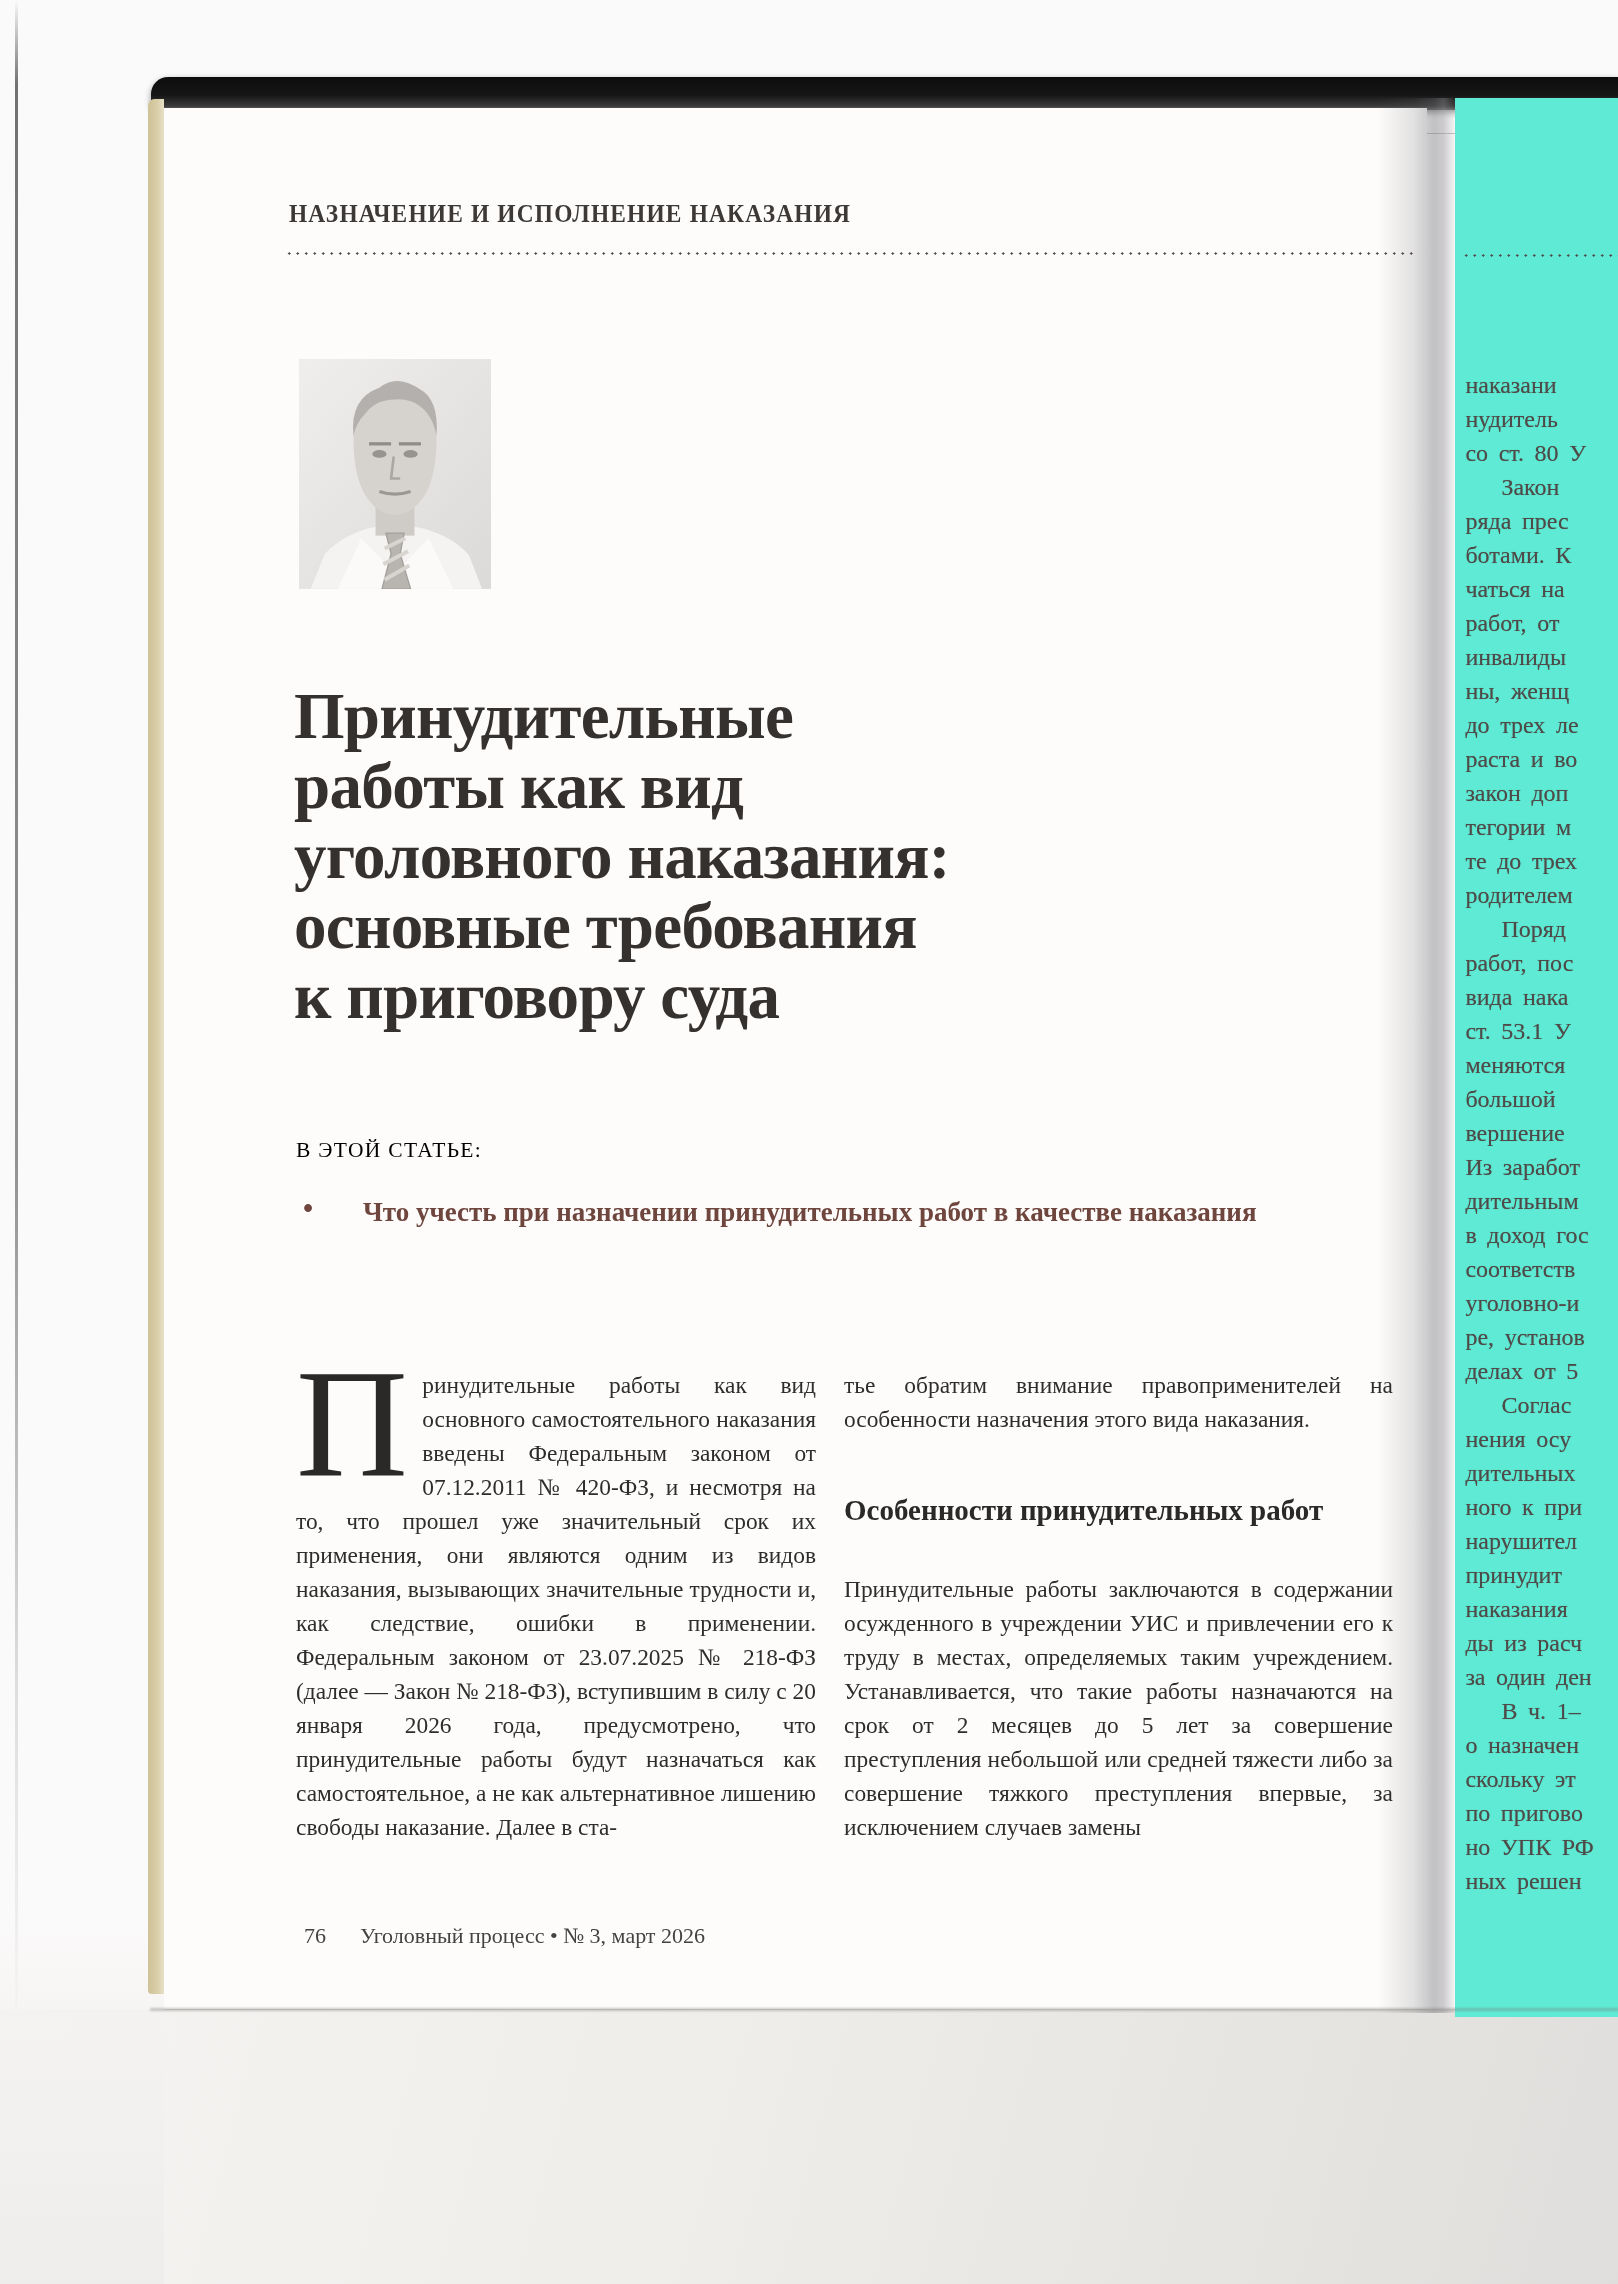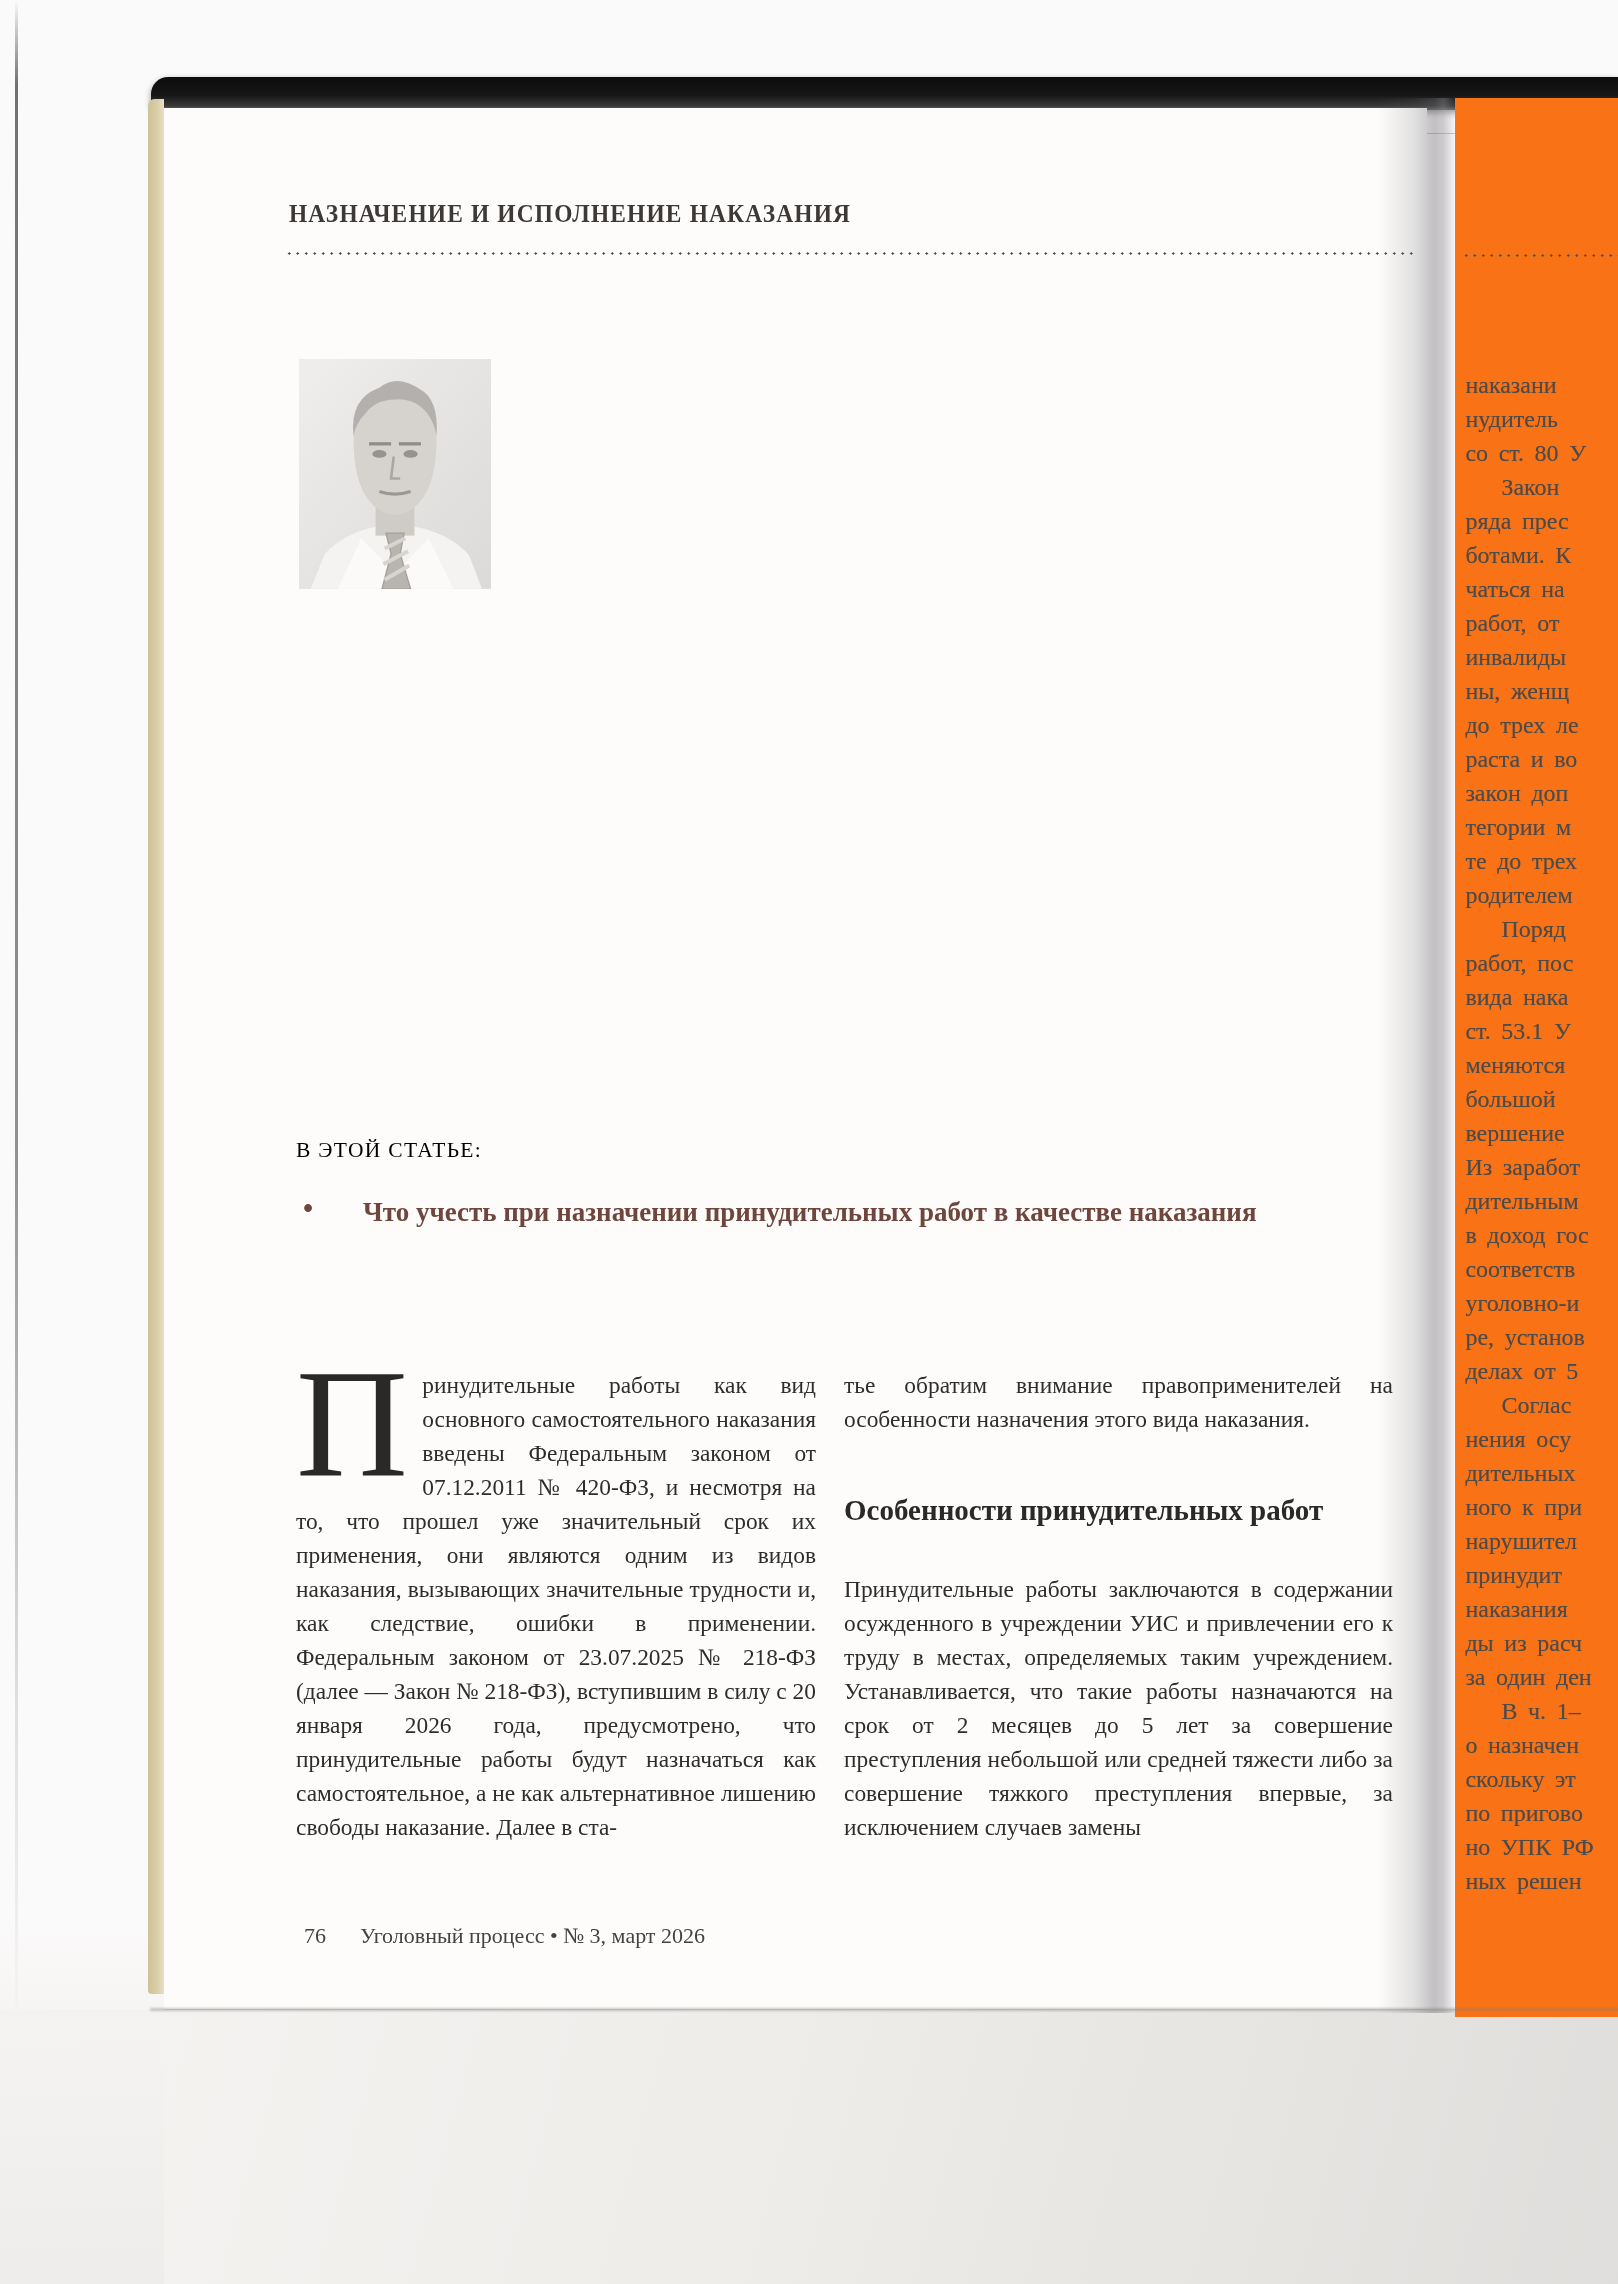--- a/index.html
+++ b/index.html
@@ -47,21 +47,21 @@
     background:linear-gradient(to right,rgba(90,88,92,0) 0%,rgba(90,88,92,.16) 45%,rgba(100,98,104,.38) 72%,rgba(140,138,144,.42) 84%,rgba(140,138,144,0) 100%);
     pointer-events:none;
   }
   .page-bottom-shadow{
     position:absolute;left:150px;top:2008px;width:1469px;height:3.3px;
     background:rgba(125,122,120,.4);filter:blur(0.8px);
   }
   
   .page-next{
     position:absolute;left:1455px;top:98px;width:163px;height:1919px;
-    background:#f97316;overflow:hidden;
+    background:#5eead4;overflow:hidden;
   }
   
   .section-header{
     position:absolute;left:125px;top:91px;
     font-size:26px;font-weight:bold;color:#3d3937;letter-spacing:1.3px;
     transform:scaleX(.9);transform-origin:left center;white-space:nowrap;
   }
   .dotted-rule{
     position:absolute;height:3.3px;
     background-image:radial-gradient(circle,#524f4d 1.2px,rgba(0,0,0,0) 1.4px);
@@ -168,20 +168,25 @@
       <path d="M146 150 L142 184 L156 184" fill="none" stroke="#aaa7a3" stroke-width="4"></path>
       <path d="M124 204 Q148 212 172 204" fill="none" stroke="#9b9894" stroke-width="5"></path>
 
       <path d="M134 268 L162 268 L156 300 L172 354 L128 354 L142 300 Z" fill="#b8b5b1"></path>
       <path d="M134 268 L162 268 L156 300 L172 354 L128 354 L142 300 Z" fill="none" stroke="#a3a09c" stroke-width="2"></path>
       <path d="M132 292 L164 276 M130 316 L168 296 M132 340 L170 318" stroke="#d8d5d1" stroke-width="6"></path>
     </svg>
   </div>
 
 
+  <h1 class="article-title" style="margin:0;">Принудительные
+работы как вид
+уголовного наказания:
+основные требования
+к приговору суда</h1>
 
   <div class="ita-label">В ЭТОЙ СТАТЬЕ:</div>
 
   <div class="ita-bullet-marker">•</div>
   <div class="ita-bullet-text">Что учесть при назначении принудительных работ в качестве наказания</div>
 
   <p class="col col-left" style="margin:0;">
     <span class="dropcap">П</span><span>ринудительные работы как вид основного самостоятельного наказания введены Федеральным законом от 07.12.2011 № 420-ФЗ, и несмотря на то, что прошел уже значительный срок их применения, они являются одним из видов наказания, вызывающих значительные трудности и, как следствие, ошибки в применении. Федеральным законом от 23.07.2025 № 218-ФЗ (далее — Закон № 218-ФЗ), вступившим в силу с 20 января 2026 года, предусмотрено, что принудительные работы будут назначаться как самостоятельное, а не как альтернативное лишению свободы наказание. Далее в ста-</span>
   </p>
 

